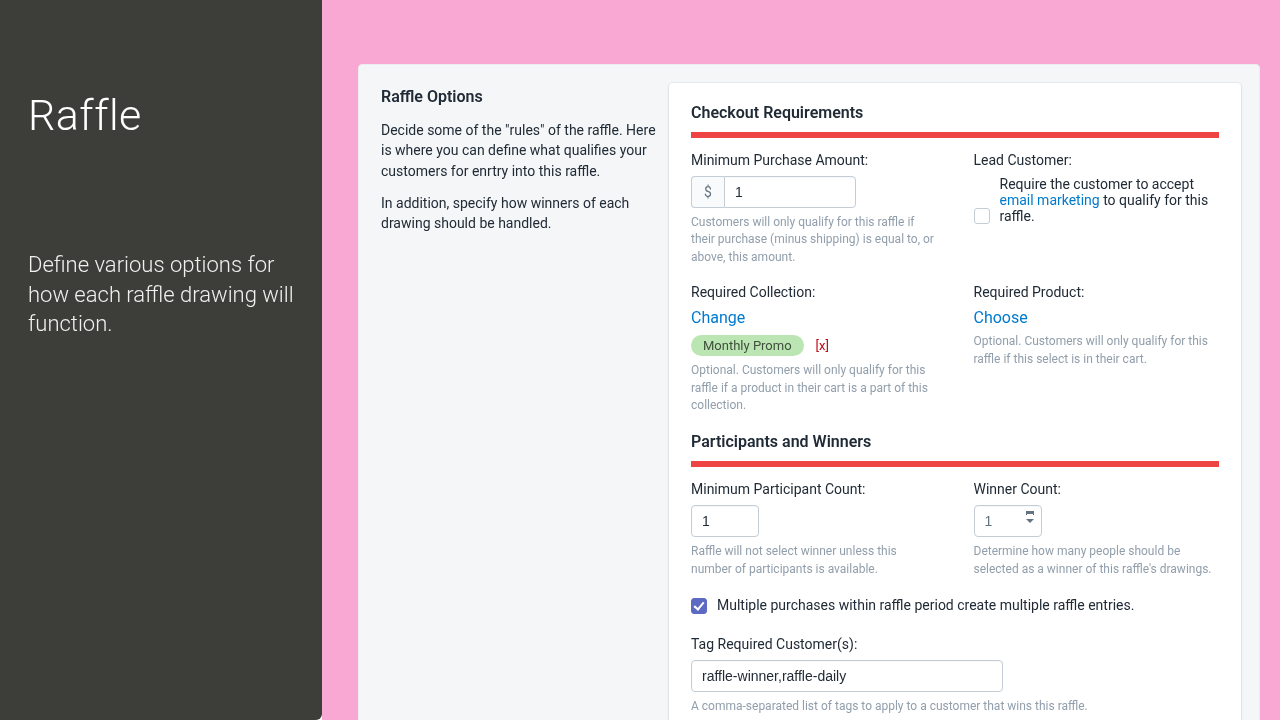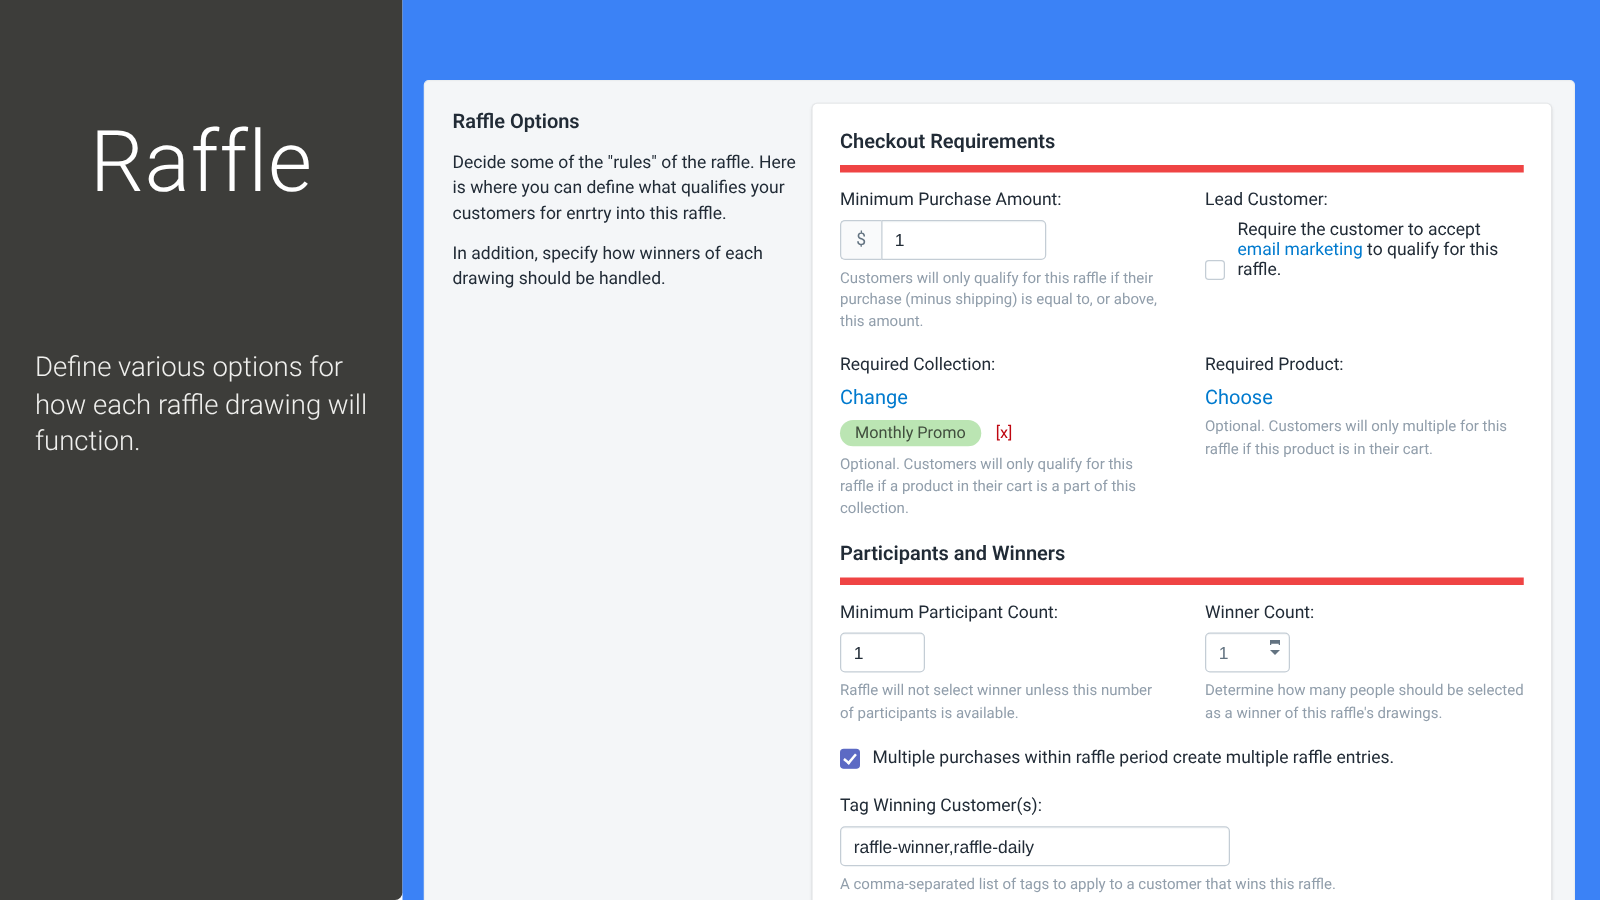--- a/index.html
+++ b/index.html
@@ -4,28 +4,28 @@
 <style>
   * { box-sizing: border-box; margin: 0; padding: 0; }
   html, body { width: 1280px; height: 720px; font-family: -apple-system, BlinkMacSystemFont, "Segoe UI", Roboto, Helvetica, Arial, sans-serif; background: #fff; color: #212b36; }
   .root { display: flex; width: 100%; height: 100%; }
   .sidebar {
     width: 322px; height: 100%; background: #3d3d3a; color: #fff;
     padding: 90px 28px 0 28px; border-radius: 0 0 6px 0;
     flex-shrink: 0;
   }
   .sidebar h1 {
-    font-size: 68px; font-weight: 300; text-align: center; letter-spacing: 0.5px;
+    font-size: 43px; font-weight: 300; letter-spacing: 0.5px;
     margin-bottom: 110px;
   }
   .sidebar p {
     font-size: 22px; font-weight: 300; line-height: 1.35;
     color: #f0f0ee;
   }
-  .main { flex: 1; padding: 0 10px 0 7px; background: #3b82f6; }
+  .main { flex: 1; padding: 0 10px 0 26px; background: #f9a8d4; }
   .panel {
     margin: 64px 10px 0 10px; background: #f4f6f8; border: 1px solid #ebeef0;
     border-radius: 4px; display: flex; min-height: 596px;
   }
   .side-expl {
     width: 310px; padding: 22px 10px 22px 22px; flex-shrink: 0;
   }
   .side-expl h2 { font-size: 16px; font-weight: 600; margin-bottom: 14px; }
   .side-expl p { font-size: 14px; line-height: 1.45; margin-bottom: 12px; color: #212b36; }
   .card {
@@ -140,21 +140,21 @@
               <span class="remove">[x]</span>
             </div>
             <div class="help">Optional. Customers will only qualify for this raffle if a product in their cart is a part of this collection.</div>
           </div>
 
           <div class="col">
             <label class="field-label">Required Product:</label>
             <div>
               <a class="link">Choose</a>
             </div>
-            <div class="help">Optional. Customers will only multiple for this raffle if this product is in their cart.</div>
+            <div class="help">Optional. Customers will only qualify for this raffle if this select is in their cart.</div>
           </div>
         </div>
 
         <div class="section-title">Participants and Winners</div>
 
         <div class="row">
           <div class="col">
             <label class="field-label">Minimum Participant Count:</label>
             <input class="text-input sm" type="text" value="1" style="">
             <div class="help">Raffle will not select winner unless this number of participants is available.</div>
@@ -168,21 +168,21 @@
             <div class="help">Determine how many people should be selected as a winner of this raffle's drawings.</div>
           </div>
         </div>
 
         <div class="checkbox-row center" style="margin-bottom:22px;">
           <span class="chk checked"></span>
           <span>Multiple purchases within raffle period create multiple raffle entries.</span>
         </div>
 
         <div>
-          <label class="field-label">Tag Winning Customer(s):</label>
+          <label class="field-label">Tag Required Customer(s):</label>
           <input class="text-input wide" type="text" value="raffle-winner,raffle-daily" style="">
           <div class="help">A comma-separated list of tags to apply to a customer that wins this raffle.</div>
         </div>
 
       </div>
     </div>
   </main>
 </div>
 
 </body></html>

